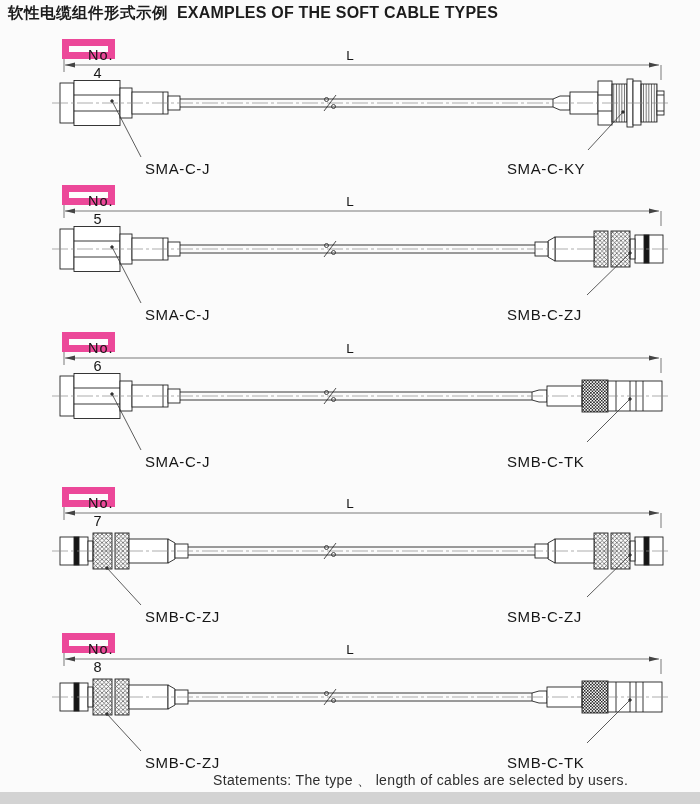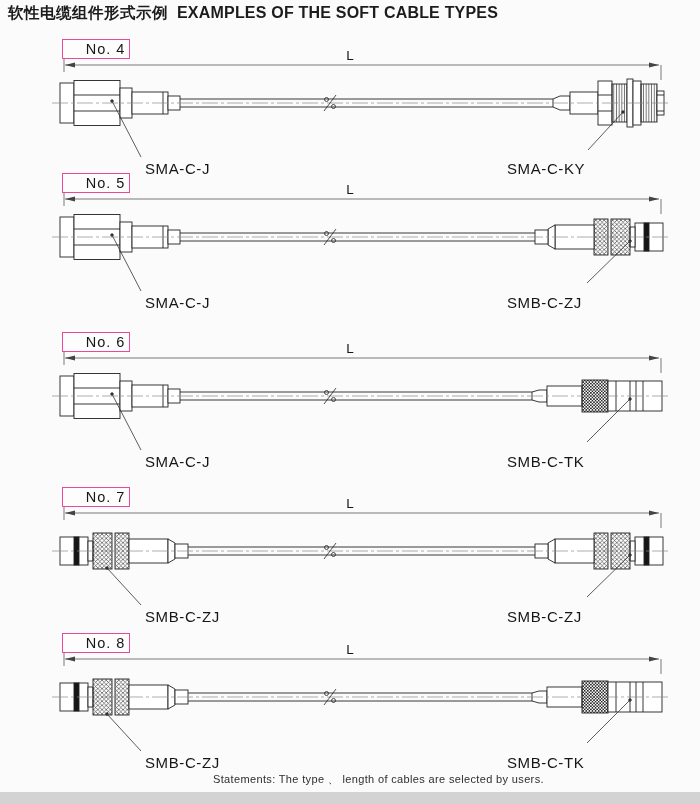--- a/index.html
+++ b/index.html
@@ -7,30 +7,30 @@
     position:relative;width:700px;height:804px;margin:0 auto;
     background:#fbfbfb;overflow:hidden;
     font-family:"Liberation Sans", sans-serif;color:#1c1c1c;
   }
   .title{position:absolute;left:8px;top:3px;white-space:nowrap;font-weight:bold;text-align:right;}
   .title .zh{font-size:15.5px;letter-spacing:.5px;}
   .title .en{font-size:16px;margin-left:9px;letter-spacing:.2px;}
   .row{position:absolute;left:0;width:700px;height:135px;}
   .row svg{position:absolute;left:0;top:0;}
   .no-box{
-    position:absolute;left:62px;top:1px;width:68px;height:20px;
-    border:1px solid #ec4899;background:#fdfdfd;box-sizing:border-box;
+    position:absolute;left:62px;top:1px;width:53px;height:20px;
+    border:7px solid #ec4899;background:#fdfdfd;box-sizing:border-box;
     font-size:14.5px;line-height:18px;text-align:center;letter-spacing:1px;color:#161616;padding-left:19px;
   }
   .dim-label{position:absolute;left:332px;top:10px;width:36px;text-align:center;font-size:13.5px;color:#161616;}
   .conn-label{position:absolute;top:99px;font-size:15px;letter-spacing:.6px;color:#161616;white-space:nowrap;margin-top:23px;}
   .conn-label.left{left:145px;}
   .conn-label.right{left:507px;}
   .footer-zh{position:absolute;left:215px;top:754px;font-size:14.5px;color:#262626;letter-spacing:.5px;}
-  .footer-en{position:absolute;left:213px;top:772px;font-size:11px;color:#2e2e2e;letter-spacing:.35px;}
+  .footer-en{position:absolute;left:213px;top:772px;font-size:14px;color:#2e2e2e;letter-spacing:.35px;}
   .bottom-strip{position:absolute;left:0;top:792px;width:700px;height:12px;background:#d3d3d3;}
   .defs-holder{position:absolute;width:0;height:0;overflow:hidden;}
 </style>
 </head>
 <body>
 
 <div class="page">
 
   <svg class="defs-holder" aria-hidden="true">
     <defs>
@@ -131,21 +131,21 @@
         <line x1="588" y1="112" x2="623" y2="74"></line>
           <circle cx="623" cy="74" r="1.3"></circle>
       </g>
     </svg>
     <span class="no-box">No. 4</span>
     <span class="dim-label">L</span>
     <span class="conn-label left">SMA-C-J</span>
     <span class="conn-label right">SMA-C-KY</span>
   </div>
 
-  <div class="row" style="top:172px">
+  <div class="row" style="top:184px">
     <svg width="700" height="135" viewBox="0 0 700 135">
       <g stroke="#444" stroke-width="0.7" fill="#444">
         <line x1="64" y1="21" x2="64" y2="34"></line>
         <line x1="661" y1="27" x2="661" y2="42"></line>
         <line x1="65" y1="27" x2="659" y2="27"></line>
         <path d="M65,27 l10,-2.6 v5.2 Z" stroke="none"></path>
         <path d="M659,27 l-10,-2.6 v5.2 Z" stroke="none"></path>
       </g>
       <g>
           <use href="#sym-sma-j" transform="translate(60,65)"></use>

